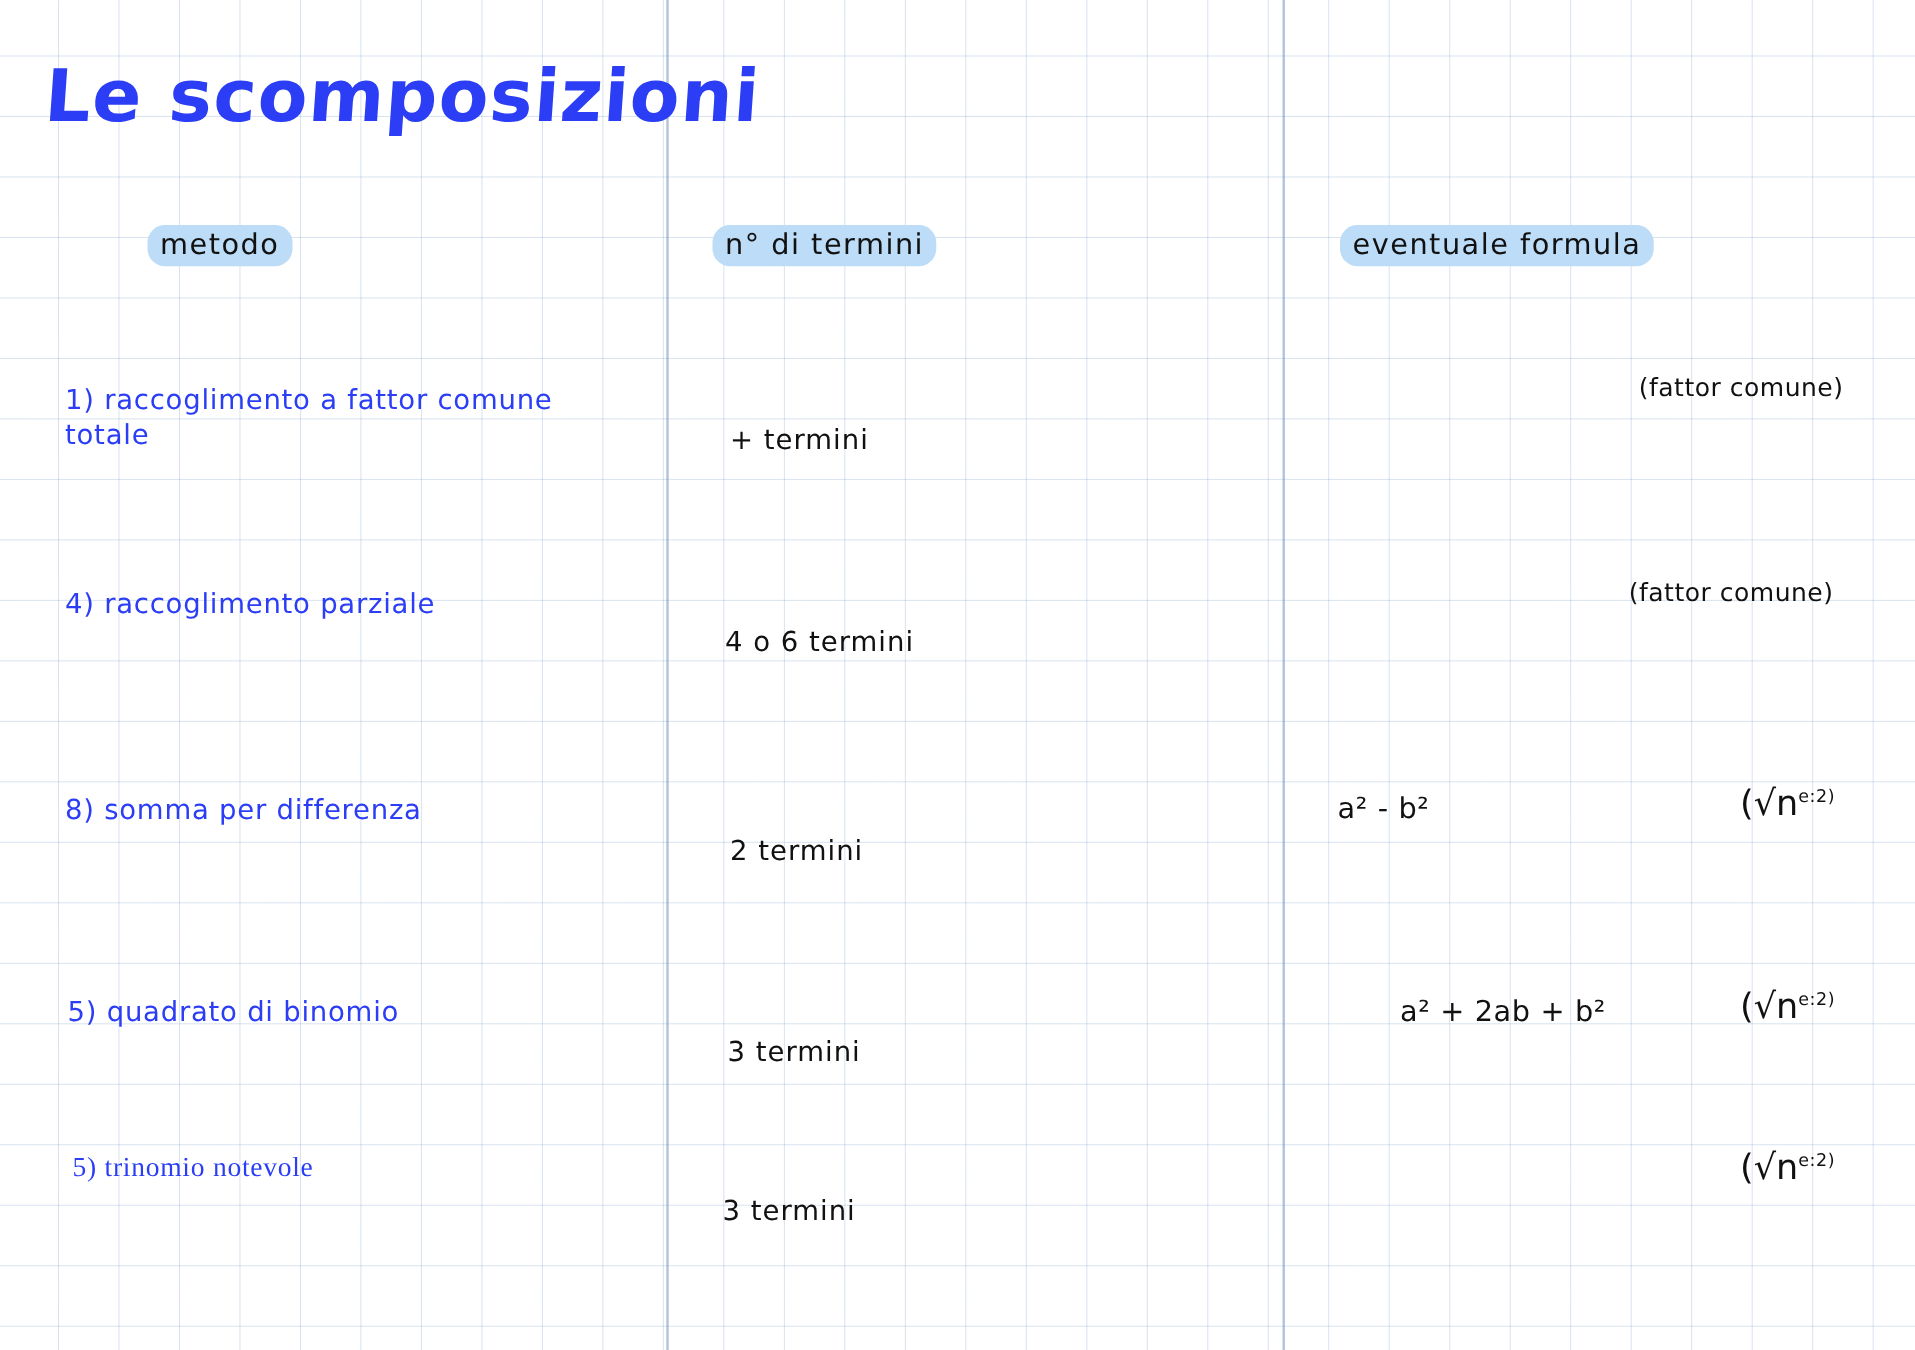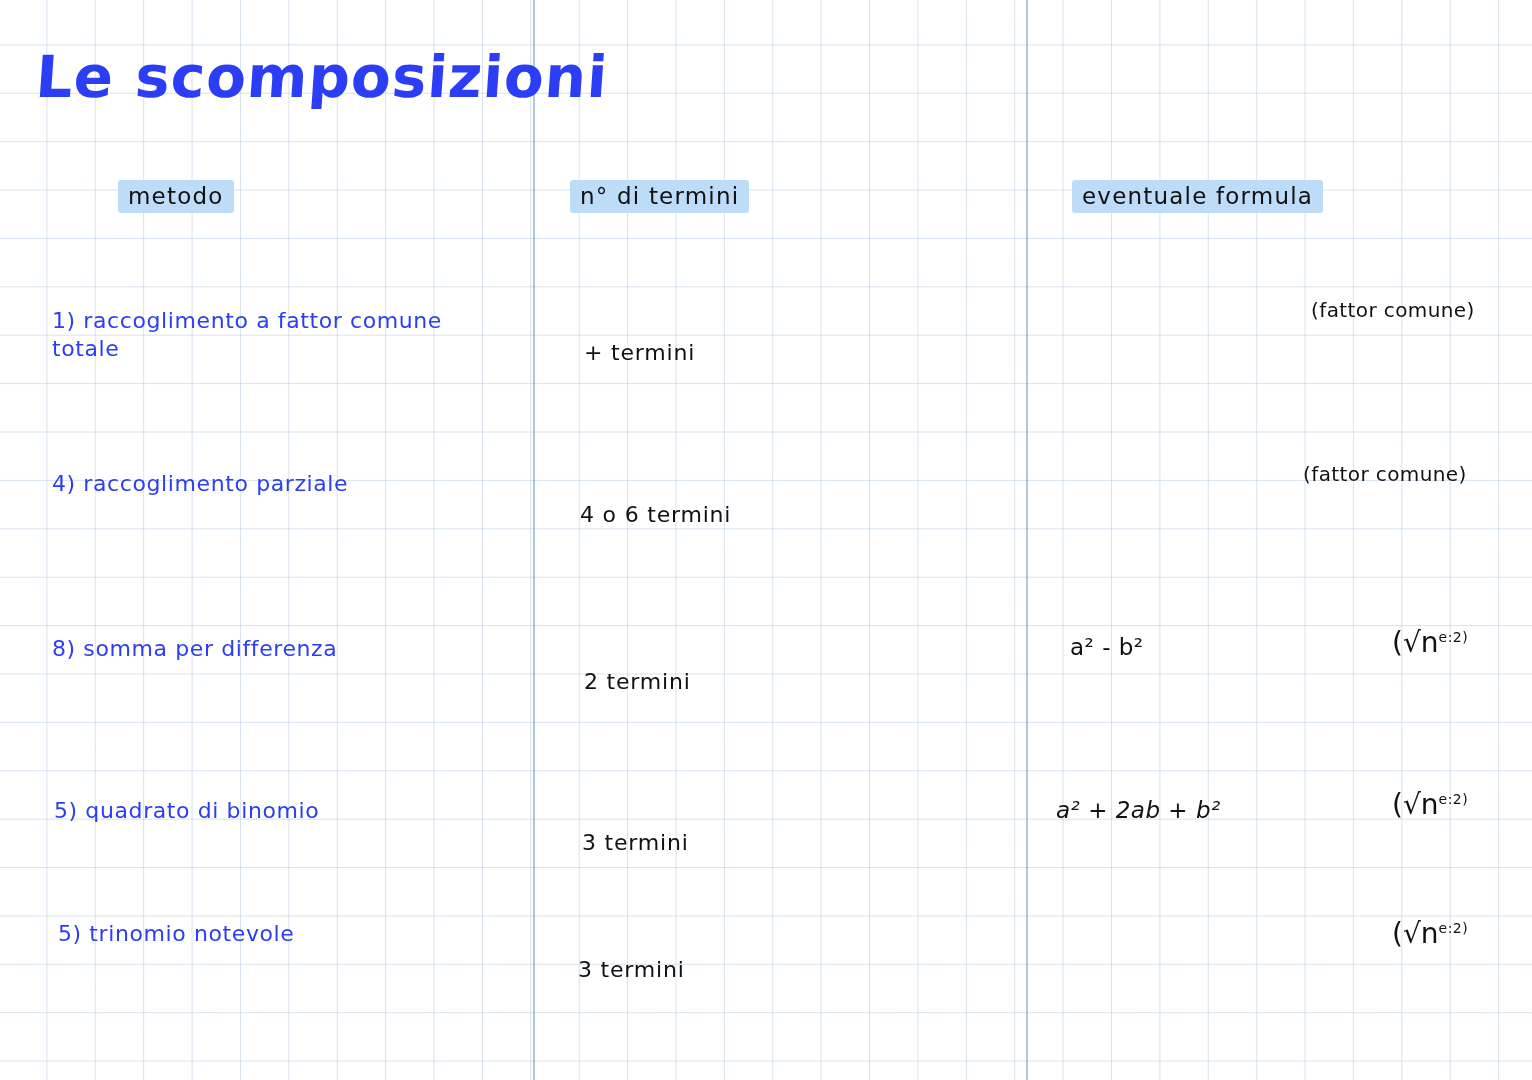--- a/index.html
+++ b/index.html
@@ -53,21 +53,21 @@
   }
 
   
   .hdr {
     position: absolute;
     font-size: 23px;
     color: #111111;
     letter-spacing: 1.2px;
     background: #bcdcf7;
     padding: 3px 10px 4px 10px;
-    border-radius: 3px;
+    border-radius: 14px;
     white-space: nowrap;
     font-family: "DejaVu Sans", sans-serif;
   }
   #hdr-metodo  { left: 118px;  top: 180px; }
   #hdr-termini { left: 570px;  top: 180px; }
   #hdr-formula { left: 1072px; top: 180px; }
 
   
   .method {
     position: absolute;
@@ -75,21 +75,21 @@
     font-size: 22px;
     letter-spacing: 0.6px;
     line-height: 1.25;
     white-space: pre-line;
     font-family: "DejaVu Sans", sans-serif;
   }
   #m1 { left: 52px; top: 307px; }
   #m2 { left: 52px; top: 470px; }
   #m3 { left: 52px; top: 635px; }
   #m4 { left: 54px; top: 797px; }
-  #m5 { left: 58px; top: 920px; }
+  #m5 { left: 58px; top: 920px; font-family: Liberation Serif, serif; }
 
   
   .terms {
     position: absolute;
     color: #111111;
     font-size: 22px;
     letter-spacing: 0.8px;
     white-space: nowrap;
     font-family: "DejaVu Sans", sans-serif;
     margin-top: 32px;
@@ -103,21 +103,21 @@
   
   .formula {
     position: absolute;
     color: #111111;
     font-size: 23px;
     letter-spacing: 0.5px;
     white-space: nowrap;
     font-family: "DejaVu Sans", sans-serif;
   }
   #f3 { left: 1070px; top: 634px; text-align: center; }
-  #f4 { left: 1056px; top: 797px; font-style: italic; }
+  #f4 { left: 1120px; top: 797px; }
 
   .note {
     position: absolute;
     color: #111111;
     font-size: 20px;
     letter-spacing: 0.4px;
     white-space: nowrap;
     font-family: "DejaVu Sans", sans-serif;
   }
   #n1 { left: 1311px; top: 298px; }

